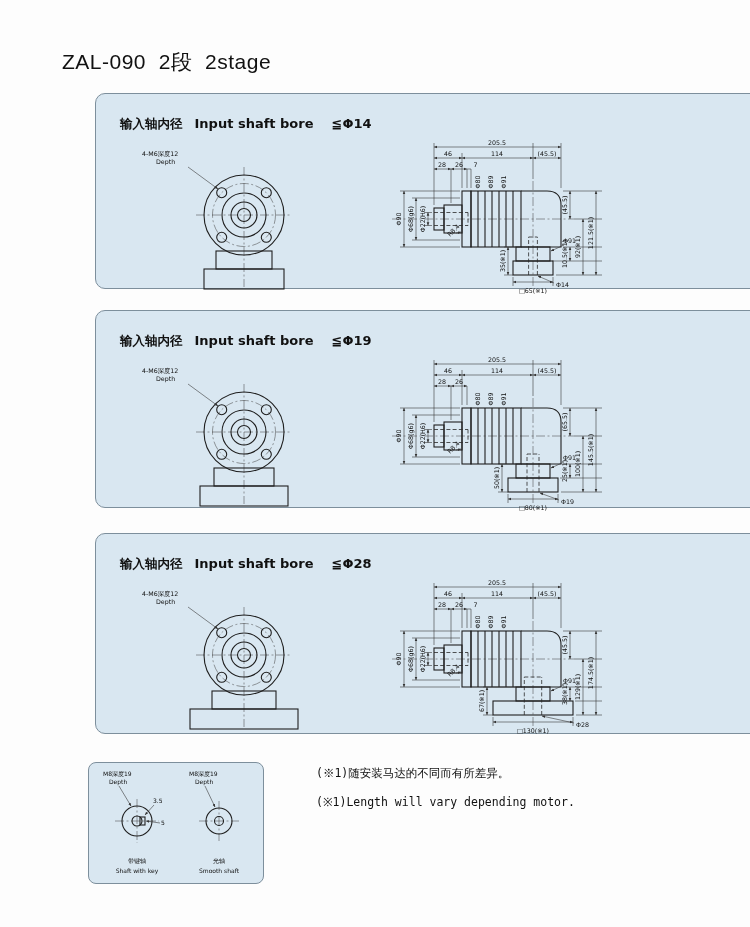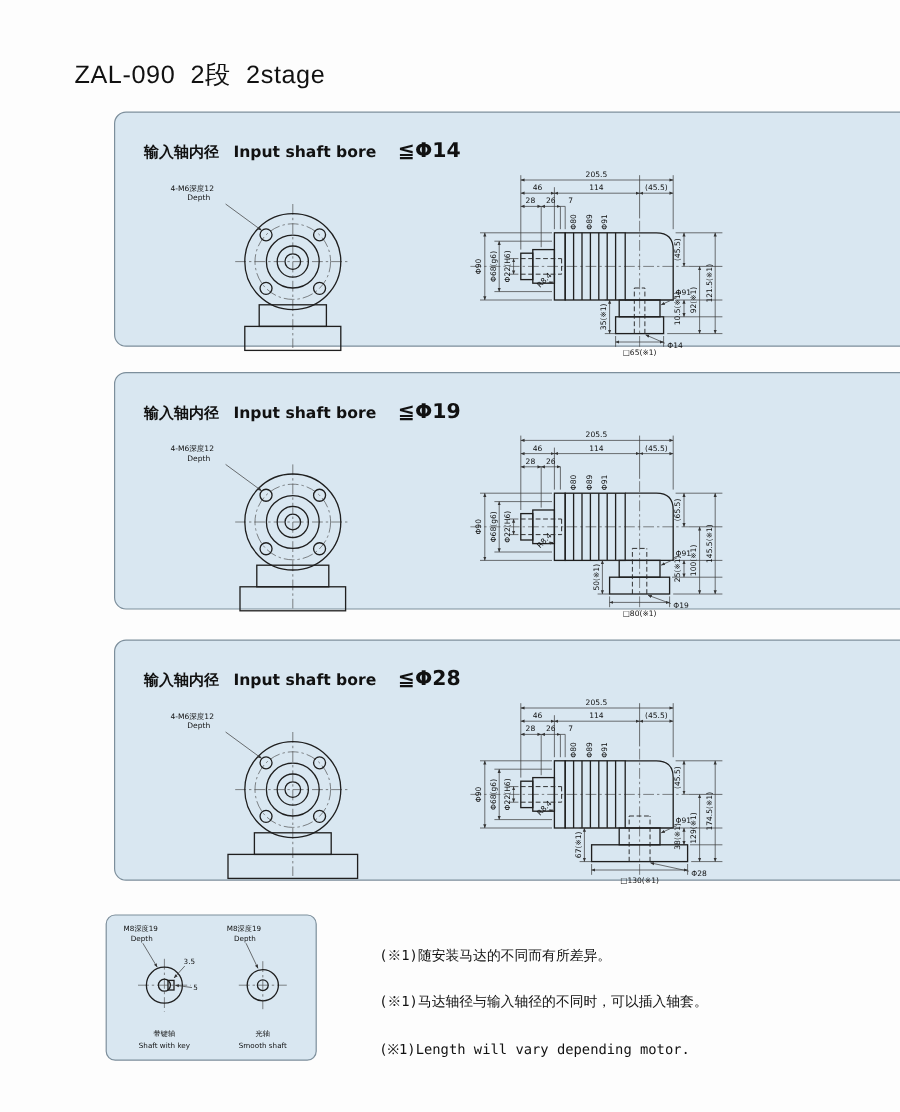--- a/index.html
+++ b/index.html
@@ -13,38 +13,38 @@
   .panel { position:absolute; left:95px; width:694px; background:#d9e7f1;
     border:1px solid #7d8f9c; border-radius:10px; }
   .panel-1 { top:93px;  height:196px; }
   .panel-2 { top:310px; height:198px; }
   .panel-3 { top:533px; height:201px; }
 
   .panel-header { display:flex; align-items:baseline; gap:12px; padding:11px 0 0 24px;
     font-weight:bold; }
   .hdr-cn   { font-size:12.5px; }
   .hdr-en   { font-size:13px; }
-  .hdr-bore { font-size:17px; margin-left:6px;margin-top:11px; }
+  .hdr-bore { font-size:13px; margin-left:6px;margin-top:11px; }
 
   .panel-svg { display:block; margin:2px 0 0 8px; }
 
   svg text { font-family:"DejaVu Sans", sans-serif; fill:#101010; stroke:none; }
   .t6 { font-size:6.3px; }
   .t5 { font-size:6px; }
   .outline { stroke:#1f1f1f; stroke-width:1.1; fill:none; }
   .dim { stroke:#3a3a3a; stroke-width:0.6; fill:none; }
   .hid { stroke:#2a2a2a; stroke-width:0.8; stroke-dasharray:4 2.2; fill:none; }
   .cl  { stroke:#4a4a4a; stroke-width:0.55; stroke-dasharray:9 2.5 2 2.5; fill:none; }
 
   .shaft-panel { position:absolute; left:88px; top:762px; width:176px; height:122px;
     background:#d9e7f1; border:1px solid #7d8f9c; border-radius:8px; }
 
   .notes { position:absolute; left:316px; top:766px; width:420px; font-size:11.5px;
     font-family:"DejaVu Sans Mono", monospace; }
-  .note-line { margin-bottom:13px; white-space:nowrap;margin-top:23px; }
+  .note-line { margin-bottom:13px; white-space:nowrap; }
   .note-line.mb-lg { margin-bottom:24px; }
 </style>
 </head>
 <body>
 
 <div class="page">
 
   <div class="page-title">ZAL-090  2段  2stage</div>
 
   <div class="panel panel-1">
@@ -434,17 +434,16 @@
         <circle class="outline" cx="130" cy="58" r="13"></circle>
         <circle class="outline" cx="130" cy="58" r="4.5"></circle>
         <text class="t5" x="130" y="100" text-anchor="middle">光轴</text>
         <text class="t5" x="130" y="110" text-anchor="middle">Smooth shaft</text>
       </g>
     </svg>
   </div>
 
   <div class="notes">
     <div class="note-line">(※1)随安装马达的不同而有所差异。</div>
-    <div class="note-line mb-lg">(※1)马达轴径与输入轴径的不同时，可以插入轴套。</div>
     <div class="note-line">(※1)Length will vary depending motor.</div>
   </div>
 
 </div>
 
 </body></html>

